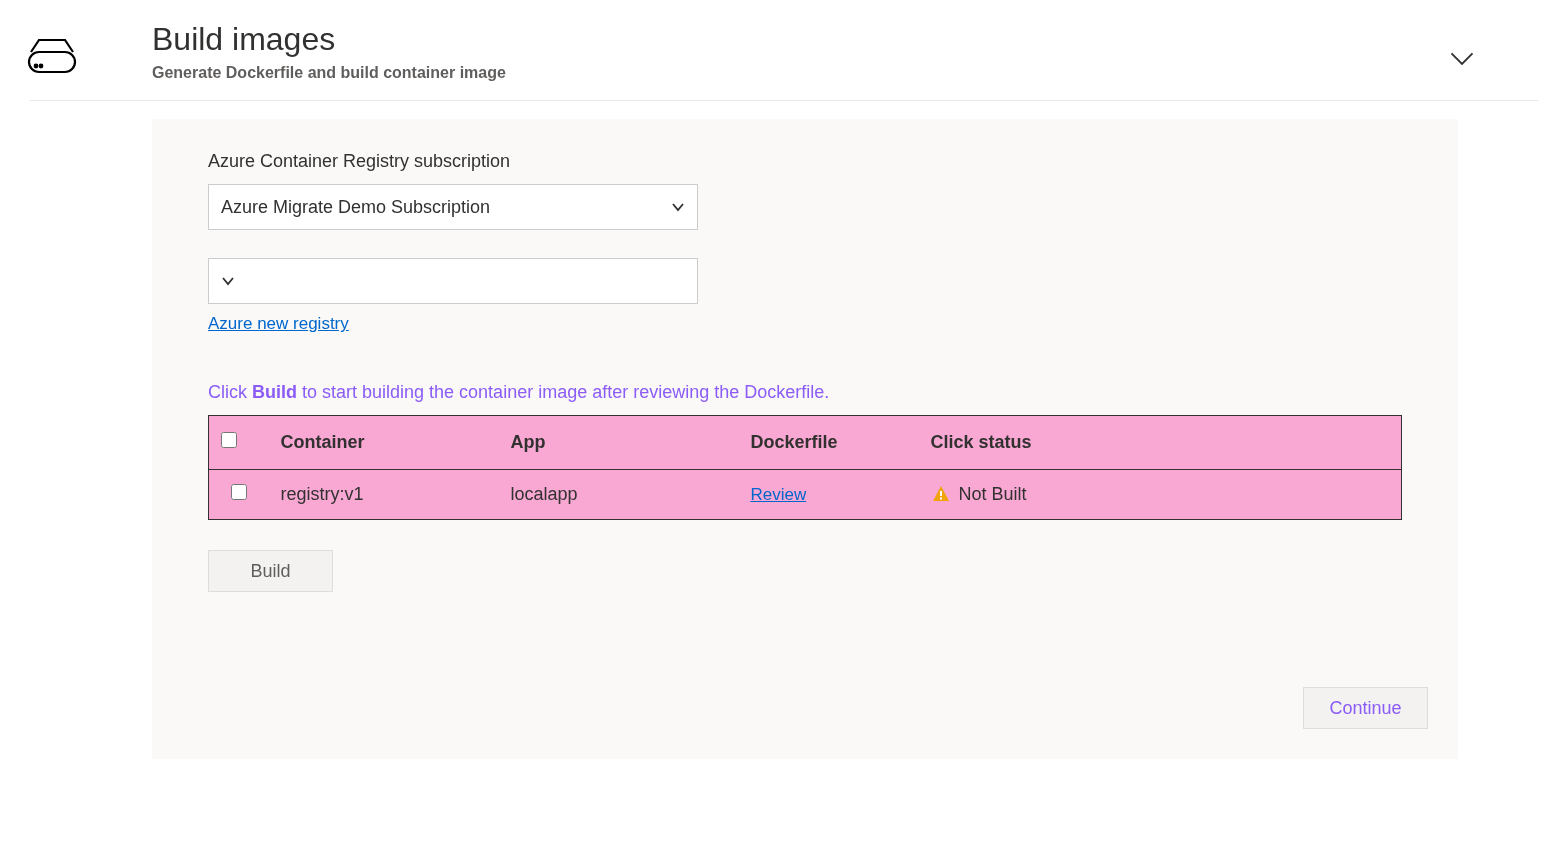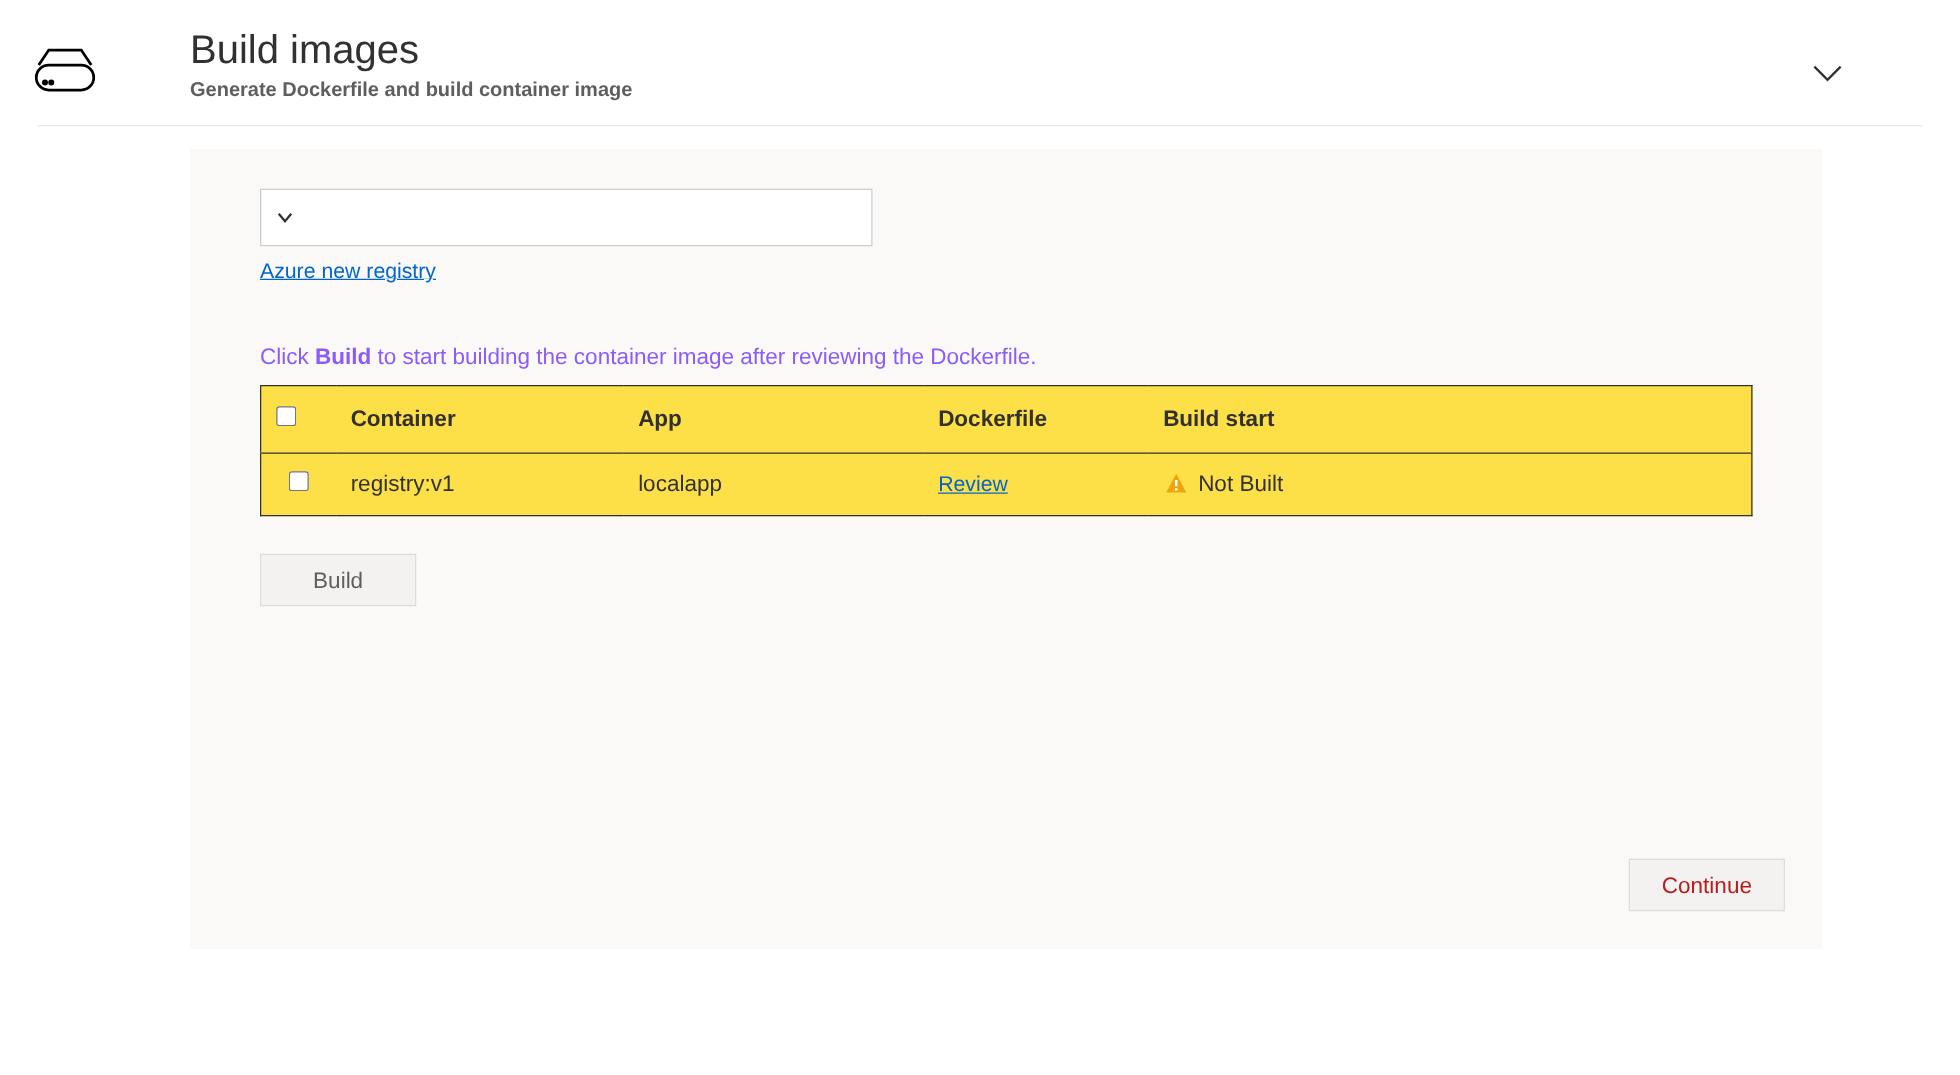--- a/index.html
+++ b/index.html
@@ -104,21 +104,21 @@
       margin-top: 48px;
       margin-bottom: 12px;
     }
     .instruction-text b {
       font-weight: 700;
     }
     .container-table {
       border: 1px solid #323130;
       width: 100%;
       border-collapse: collapse;
-      background: #fde047;
+      background: #f9a8d4;
     }
     .container-table th {
       text-align: left;
       font-size: 18px;
       font-weight: 700;
       color: #323130;
       padding: 16px 12px;
       border-bottom: 1px solid #323130;
     }
     .container-table td {
@@ -155,21 +155,21 @@
     }
     .continue-button {
       position: absolute;
       bottom: 30px;
       right: 30px;
       width: 125px;
       height: 42px;
       background: #f3f2f1;
       border: 1px solid #ddd;
       font-size: 18px;
-      color: #b91c1c;
+      color: #8b5cf6;
       cursor: pointer;
     }
     input[type="checkbox"] {
       width: 16px;
       height: 16px;
       cursor: pointer;
     }
   </style>
 </head>
 <body>
@@ -189,20 +189,29 @@
   </div>
   <div class="chevron-toggle">
     <svg viewBox="0 0 24 24" width="28" height="28" fill="none" stroke="#323130" stroke-width="1.6">
       <polyline points="3 8 12 17 21 8"></polyline>
     </svg>
   </div>
 </div>
 
 <div class="content-panel">
 
+  <div class="field-group">
+    <div class="field-label">Azure Container Registry subscription</div>
+    <div class="select-wrapper">
+      <span class="select-text">Azure Migrate Demo Subscription</span>
+      <svg class="select-chevron" viewBox="0 0 14 14" fill="none" stroke="#323130" stroke-width="1.8">
+        <polyline points="2 4 7 10 12 4"></polyline>
+      </svg>
+    </div>
+  </div>
 
   <div class="field-group">
     <div class="select-wrapper">
       <svg class="select-chevron" viewBox="0 0 14 14" fill="none" stroke="#323130" stroke-width="1.8">
         <polyline points="2 4 7 10 12 4"></polyline>
       </svg>
     </div>
     <a class="link-text">Azure new registry</a>
   </div>
 
@@ -212,21 +221,21 @@
 
   <table class="container-table">
     <thead>
       <tr>
         <th class="checkbox-cell">
           <input type="checkbox" style="">
         </th>
         <th class="container-col">Container</th>
         <th class="app-col">App</th>
         <th class="dockerfile-col">Dockerfile</th>
-        <th>Build start</th>
+        <th>Click status</th>
       </tr>
     </thead>
     <tbody>
       <tr>
         <td class="checkbox-cell">
           <input type="checkbox" style="">
         </td>
         <td>registry:v1</td>
         <td>localapp</td>
         <td>

